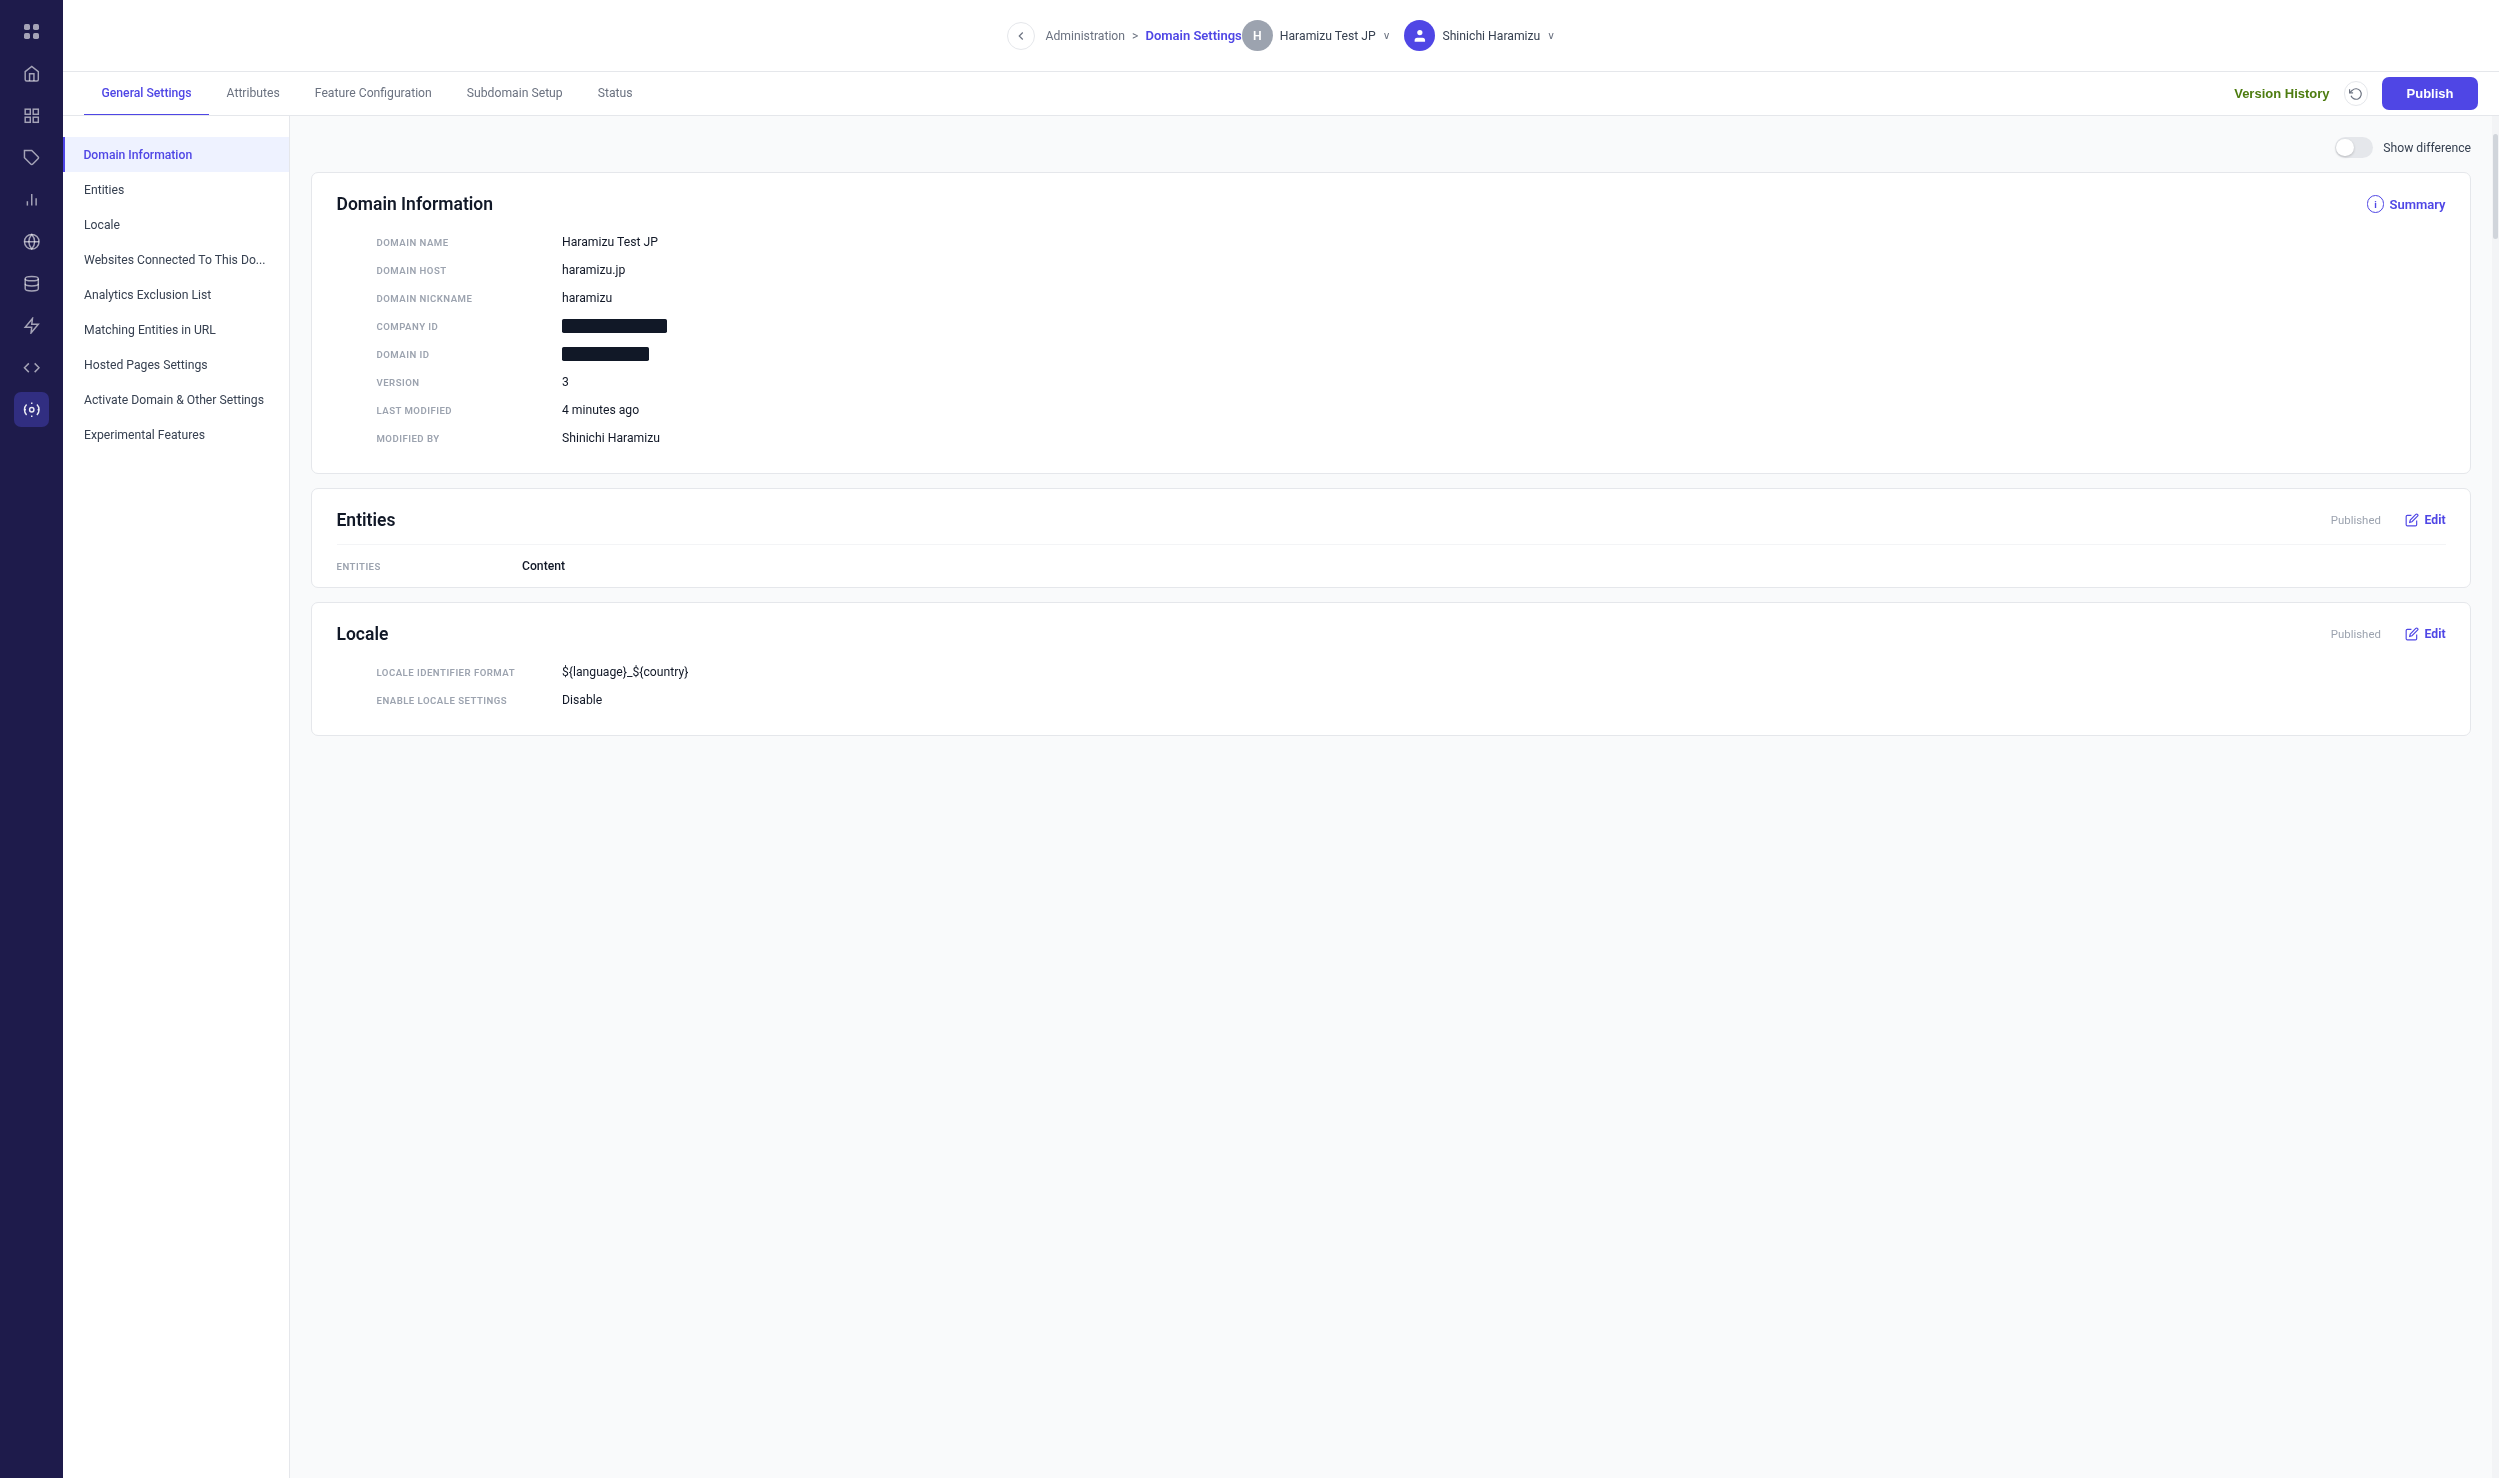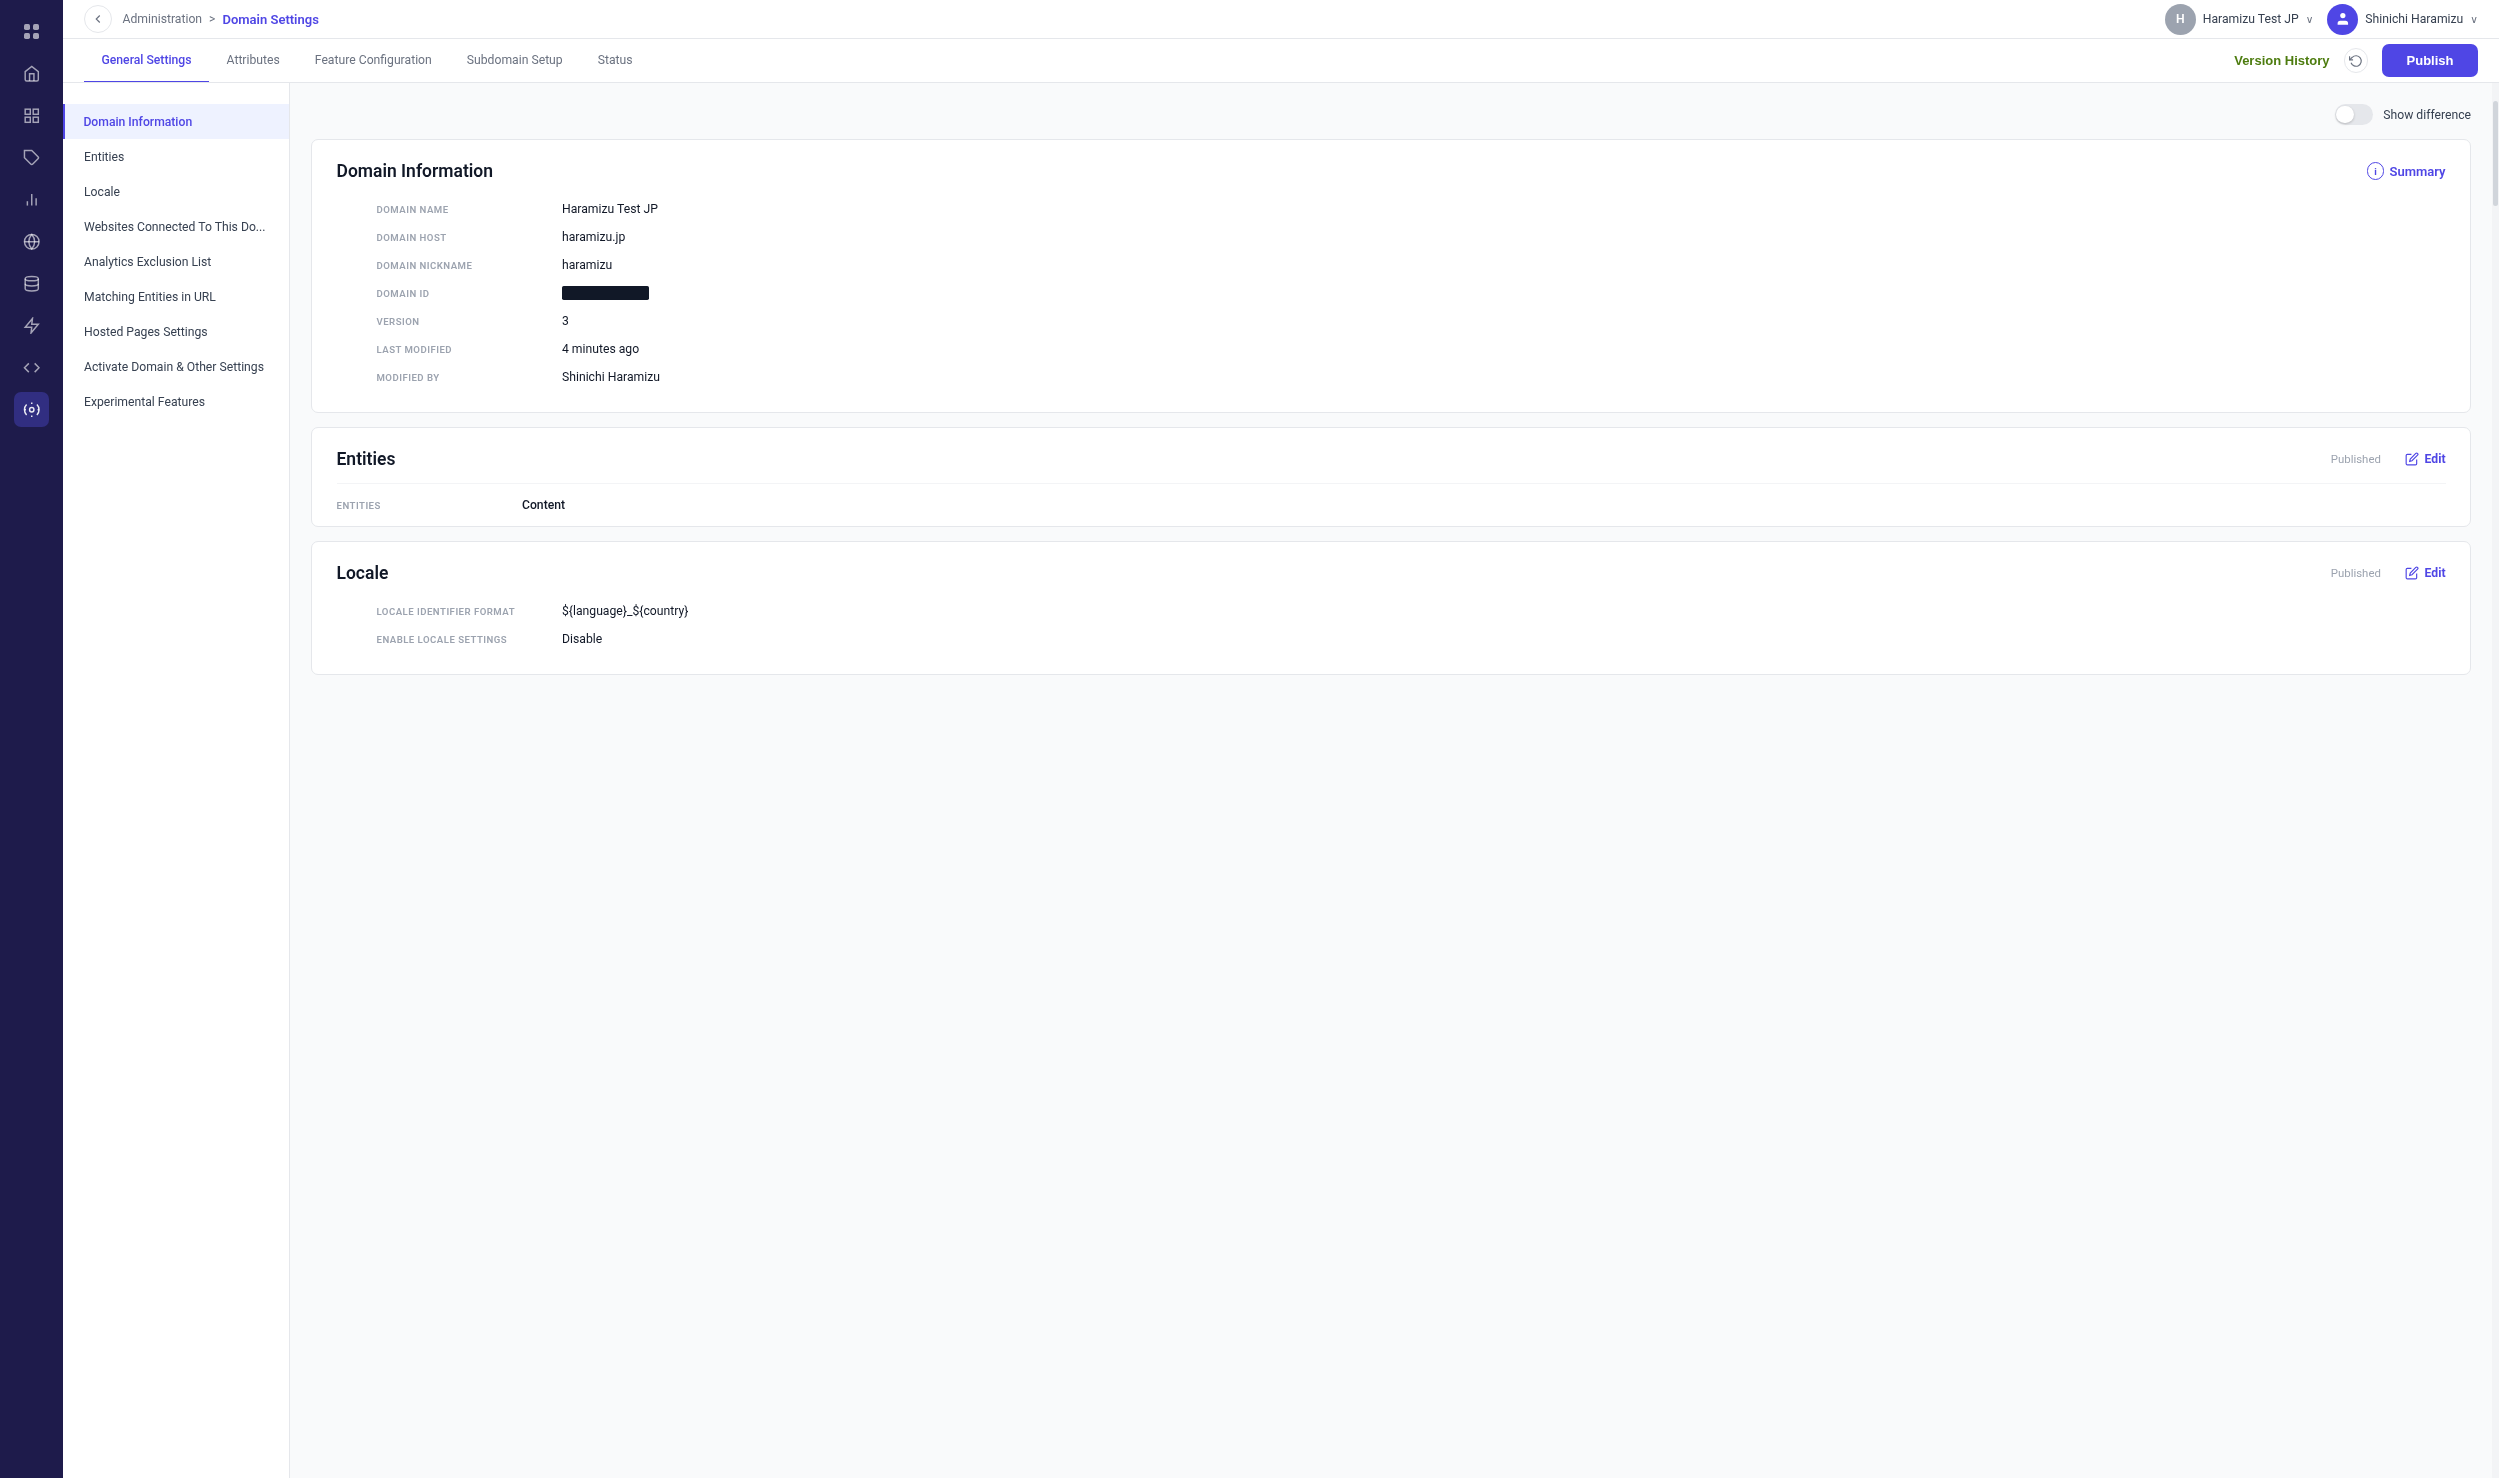--- a/index.html
+++ b/index.html
@@ -38,24 +38,24 @@
       display: flex;
       flex-direction: column;
       overflow: hidden;
     }
 
     
     .top-header {
       background: #fff;
       border-bottom: 0.9px solid #e5e7eb;
       padding: 0 21px;
-      height: 39px;
-      display: flex;
-      align-items: center;
-      justify-content: space-between;
+      height: 72px;
+      display: flex;
+      align-items: center;
+      justify-content: center;
       flex-shrink: 0;
     }
     .header-left {
       display: flex;
       align-items: center;
       gap: 10.5px;
     }
     .back-btn {
       width: 28px;
       height: 28px;
@@ -580,20 +580,24 @@
             <span class="field-label">DOMAIN NAME</span>
             <span class="field-value">Haramizu Test JP</span>
           </div>
           <div class="field-row">
             <span class="field-label">DOMAIN HOST</span>
             <span class="field-value">haramizu.jp</span>
           </div>
           <div class="field-row">
             <span class="field-label">DOMAIN NICKNAME</span>
             <span class="field-value">haramizu</span>
+          </div>
+          <div class="field-row">
+            <span class="field-label">COMPANY ID</span>
+            <span class="field-value redacted"></span>
           </div>
           <div class="field-row">
             <span class="field-label">DOMAIN ID</span>
             <span class="field-value redacted" style="width:87px;"></span>
           </div>
           <div class="field-row">
             <span class="field-label">VERSION</span>
             <span class="field-value">3</span>
           </div>
           <div class="field-row">

